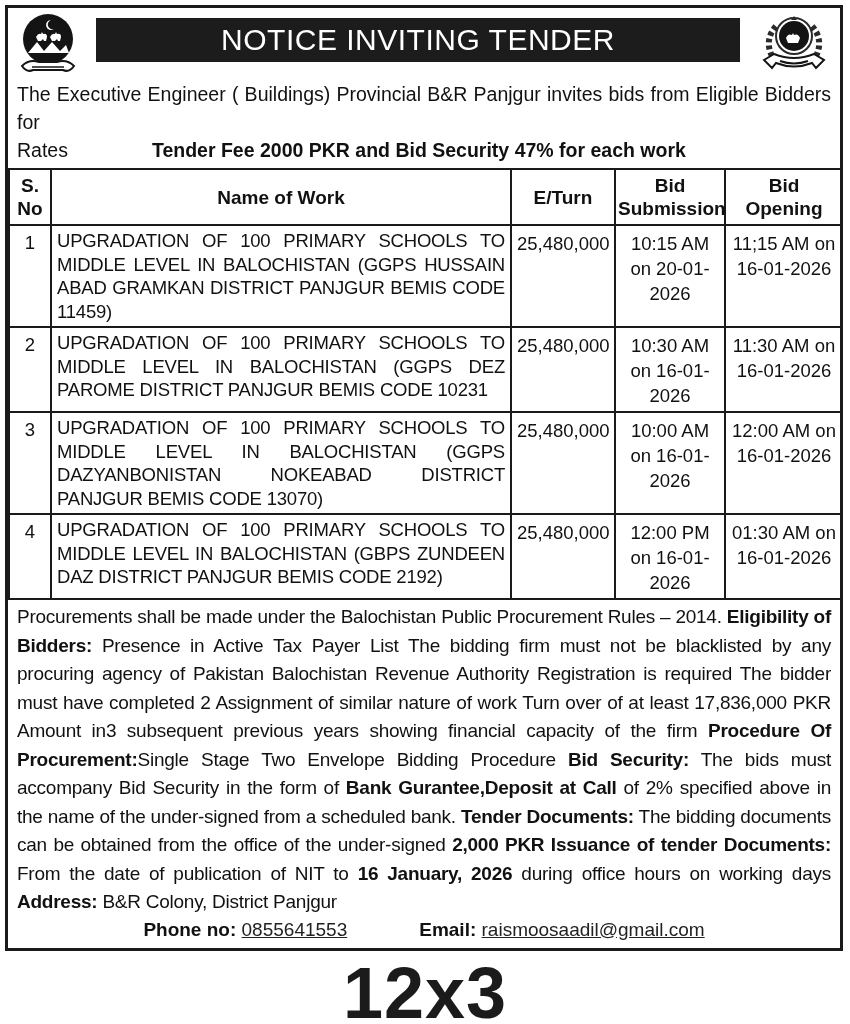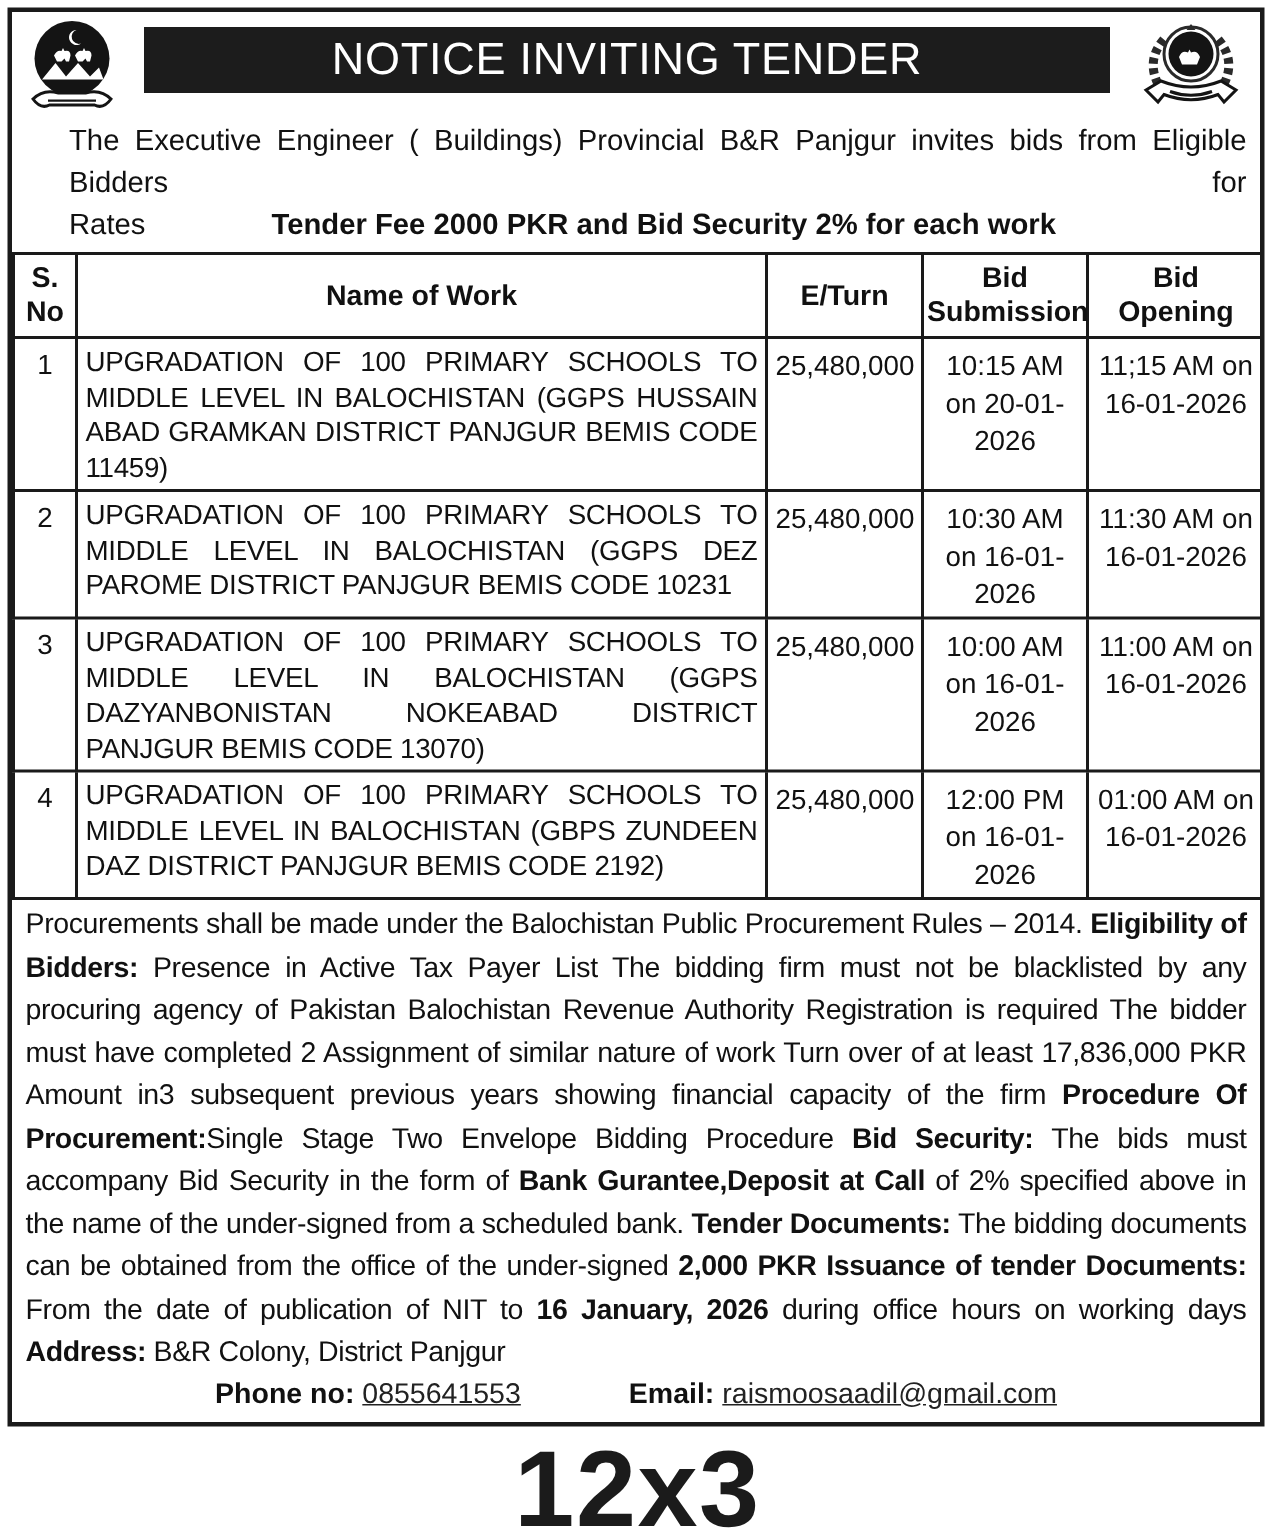--- a/index.html
+++ b/index.html
@@ -22,21 +22,21 @@
   
   .header{display:flex;align-items:flex-start;padding:4px 8px 0 8px;height:72px;flex:0 0 auto;}
   .logo{flex:0 0 auto;}
   .banner{
     flex:1 1 auto;margin:6px 16px 0 16px;height:44px;
     background:var(--banner-bg);color:#fff;
     display:flex;align-items:center;justify-content:center;
     font-weight:normal;font-size:30px;letter-spacing:.5px;white-space:nowrap;
   }
   
-  .intro{padding:0 9px 4px 9px;font-size:19.5px;line-height:28px;flex:0 0 auto;margin-left:29px;}
+  .intro{padding:0 9px 4px 9px;font-size:19.5px;line-height:28px;flex:0 0 auto;}
   .intro .jline{text-align:justify;text-align-last:justify;}
   .intro .lastline b{margin-left:84px;}
   
   table{width:100%;border-collapse:collapse;table-layout:fixed;flex:0 0 auto;}
   th,td{border:2.5px solid #1a1a1a;vertical-align:top;}
   th{font-size:19px;padding:4px 2px;height:52px;vertical-align:middle;text-align:center;line-height:23px;}
   td{font-size:18.5px;padding:3px 5px;}
   td.c-sno{text-align:center;padding-top:6px;}
   td.c-name{text-align:justify;line-height:23.5px;letter-spacing:-0.2px;}
   td.c-cost,td.c-sub,td.c-open{text-align:center;line-height:25px;padding-top:5px;border-radius:25px;}
@@ -78,21 +78,21 @@
         <path d="M30 26 q2 -5 6 -3 l1 -2 1 2 q4 -2 6 3 l-2 5 h-10 z" fill="#fff"></path>
         <path d="M35 8 l3 -4 3 4 z" fill="#2a2a2a"></path>
         <path d="M8 48 l10 -6 q20 8 40 0 l10 6 -8 8 -4 -5 q-18 7 -36 0 l-4 5 z" fill="#fff" stroke="#141414" stroke-width="2"></path>
         <path d="M24 49 q14 5 28 0" stroke="#141414" stroke-width="2" fill="none"></path>
       </svg>
     </span>
   </div>
 
   <div class="intro">
     <div class="jline">The Executive Engineer ( Buildings) Provincial B&amp;R Panjgur invites bids from Eligible Bidders for</div>
-    <div class="lastline"><span>Rates</span><b>Tender Fee 2000 PKR and Bid Security 2% for each work</b></div>
+    <div class="lastline"><span>Rates</span><b>Tender Fee 2000 PKR and Bid Security 47% for each work</b></div>
   </div>
 
   <table>
     <colgroup>
         <col style="width:42px">
         <col style="width:460px">
         <col style="width:104px">
         <col style="width:110px">
         <col style="width:118px">
       </colgroup>
@@ -118,28 +118,28 @@
         <td class="c-name">UPGRADATION OF 100 PRIMARY SCHOOLS TO MIDDLE LEVEL IN BALOCHISTAN (GGPS DEZ PAROME DISTRICT PANJGUR BEMIS CODE 10231</td>
         <td class="c-cost">25,480,000</td>
         <td class="c-sub">10:30 AM on 16-01-2026</td>
         <td class="c-open">11:30 AM on 16-01-2026</td>
       </tr>
       <tr>
         <td class="c-sno">3</td>
         <td class="c-name">UPGRADATION OF 100 PRIMARY SCHOOLS TO MIDDLE LEVEL IN BALOCHISTAN (GGPS DAZYANBONISTAN NOKEABAD DISTRICT PANJGUR BEMIS CODE 13070)</td>
         <td class="c-cost">25,480,000</td>
         <td class="c-sub">10:00 AM on 16-01-2026</td>
-        <td class="c-open">11:00 AM on 16-01-2026</td>
+        <td class="c-open">12:00 AM on 16-01-2026</td>
       </tr>
       <tr>
         <td class="c-sno">4</td>
         <td class="c-name">UPGRADATION OF 100 PRIMARY SCHOOLS TO MIDDLE LEVEL IN BALOCHISTAN (GBPS ZUNDEEN DAZ DISTRICT PANJGUR BEMIS CODE 2192)</td>
         <td class="c-cost">25,480,000</td>
         <td class="c-sub">12:00 PM on 16-01-2026</td>
-        <td class="c-open">01:00 AM on 16-01-2026</td>
+        <td class="c-open">01:30 AM on 16-01-2026</td>
       </tr>
     </tbody>
   </table>
 
   <div class="terms"><span>Procurements shall be made under the Balochistan Public Procurement Rules – 2014. </span><b>Eligibility of Bidders:</b><span> Presence in Active Tax Payer List The bidding firm must not be blacklisted by any procuring agency of Pakistan Balochistan Revenue Authority Registration is required The bidder must have completed 2 Assignment of similar nature of work Turn over of at least 17,836,000 PKR Amount in3 subsequent previous years showing financial capacity of the firm </span><b>Procedure Of Procurement:</b><span>Single Stage Two Envelope Bidding Procedure </span><b>Bid Security:</b><span> The bids must accompany Bid Security in the form of </span><b>Bank Gurantee,Deposit at Call</b><span> of 2% specified above in the name of the under-signed from a scheduled bank. </span><b>Tender Documents:</b><span> The bidding documents can be obtained from the office of the under-signed </span><b>2,000 PKR Issuance of tender Documents:</b><span> From the date of publication of NIT to </span><b>16 January, 2026</b><span> during office hours on working days </span><b>Address:</b><span> B&amp;R Colony, District Panjgur</span></div>
 
   <div class="contact">
     <span>
       <span class="lbl">Phone no:</span>
       <span class="val">0855641553</span>

